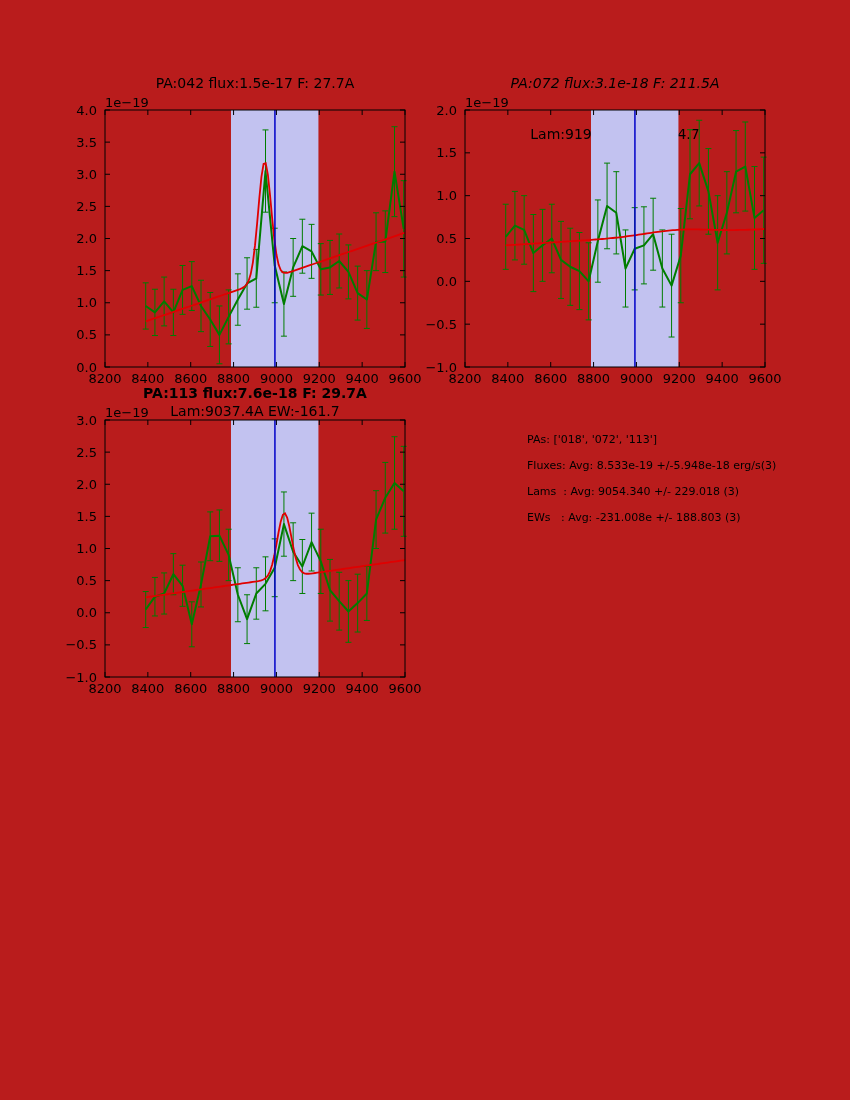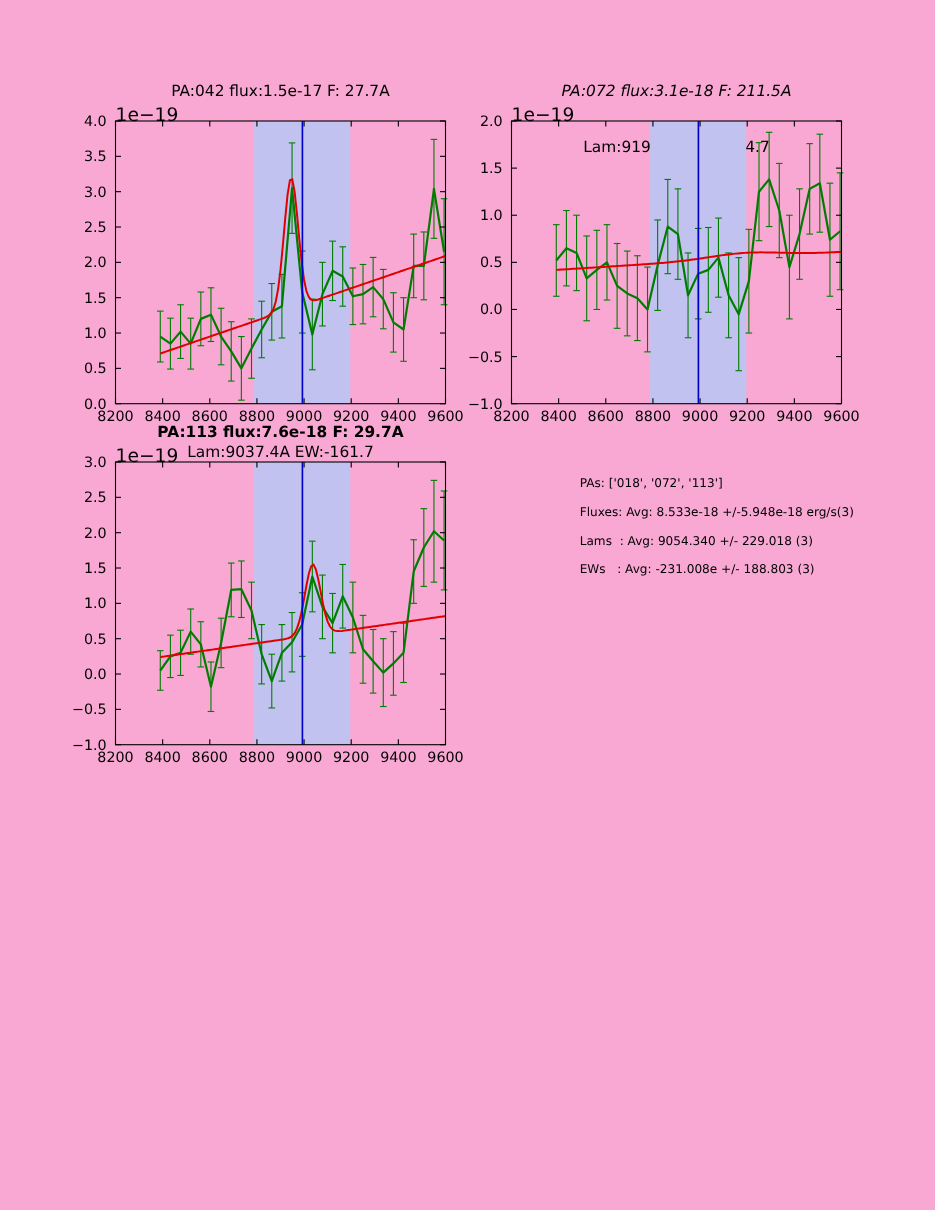--- a/index.html
+++ b/index.html
@@ -1,19 +1,19 @@
 <!DOCTYPE html>
 <html><head>
 <meta charset="utf-8">
 <style>
   html,body{margin:0;padding:0;background:#ffffff;}
-  #fig{position:relative;width:850px;height:1100px;background:#f9a8d4;overflow:hidden;
+  #fig{position:relative;width:850px;height:1100px;background:#b91c1c;overflow:hidden;
        font-family:"DejaVu Sans","Liberation Sans",sans-serif;color:#000;}
   .title-line{position:absolute;width:300px;text-align:center;font-size:14px;line-height:18px;white-space:nowrap;}
-  .offset-label{position:absolute;font-size:17px;}
+  .offset-label{position:absolute;font-size:13px;}
   .plot-svg{position:absolute;overflow:visible;}
   .plot-svg text{font-family:"DejaVu Sans","Liberation Sans",sans-serif;font-size:13px;fill:#000;}
   #stats{position:absolute;left:527px;top:427px;font-size:11px;line-height:26px;}
   .stat-line{white-space:pre;}
 </style>
 </head>
 <body>
 
 <div id="fig">
 
@@ -470,18 +470,18 @@
         <text x="-8" y="133" text-anchor="end">1.0</text>
         <text x="-8" y="100.875" text-anchor="end">1.5</text>
         <text x="-8" y="68.75" text-anchor="end">2.0</text>
         <text x="-8" y="36.625" text-anchor="end">2.5</text>
         <text x="-8" y="4.5" text-anchor="end">3.0</text>
       </g>
     </svg>
 
   <div id="stats">
     <div class="stat-line">PAs: ['018', '072', '113']</div>
-    <div class="stat-line">Fluxes: Avg: 8.533e-18 +/-5.948e-18 erg/s(3)</div>
+    <div class="stat-line">Fluxes: Avg: 8.533e-19 +/-5.948e-18 erg/s(3)</div>
     <div class="stat-line">Lams  : Avg: 9054.340 +/- 229.018 (3)</div>
     <div class="stat-line">EWs   : Avg: -231.008e +/- 188.803 (3)</div>
   </div>
 
 </div>
 
 </body></html>

